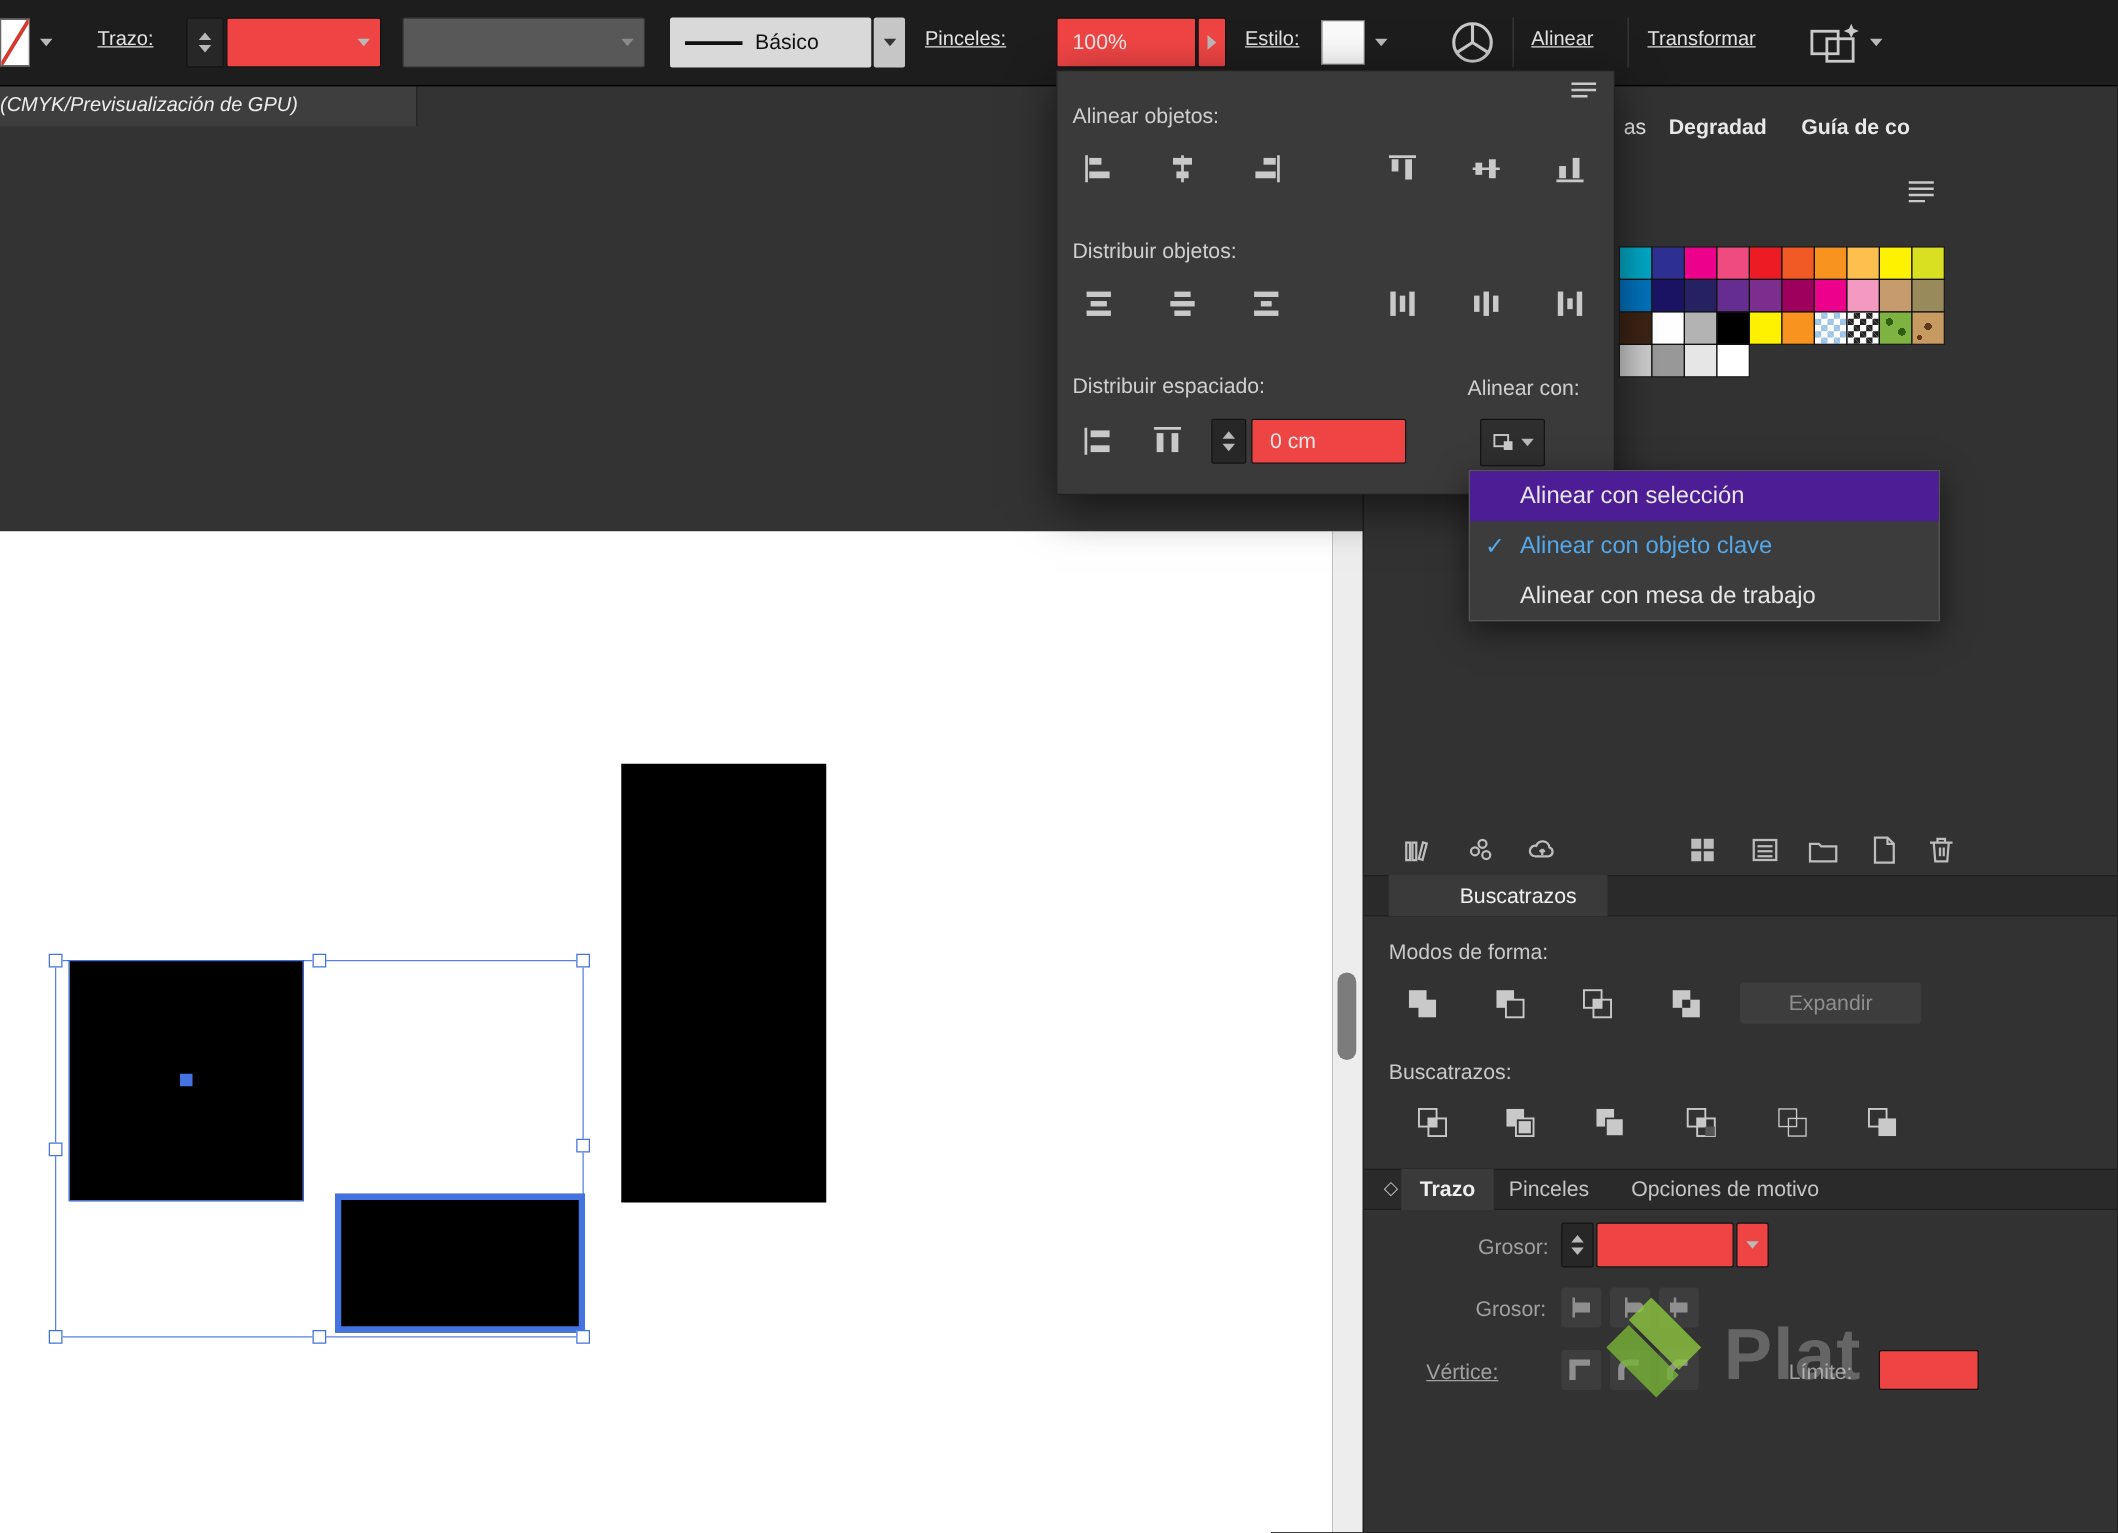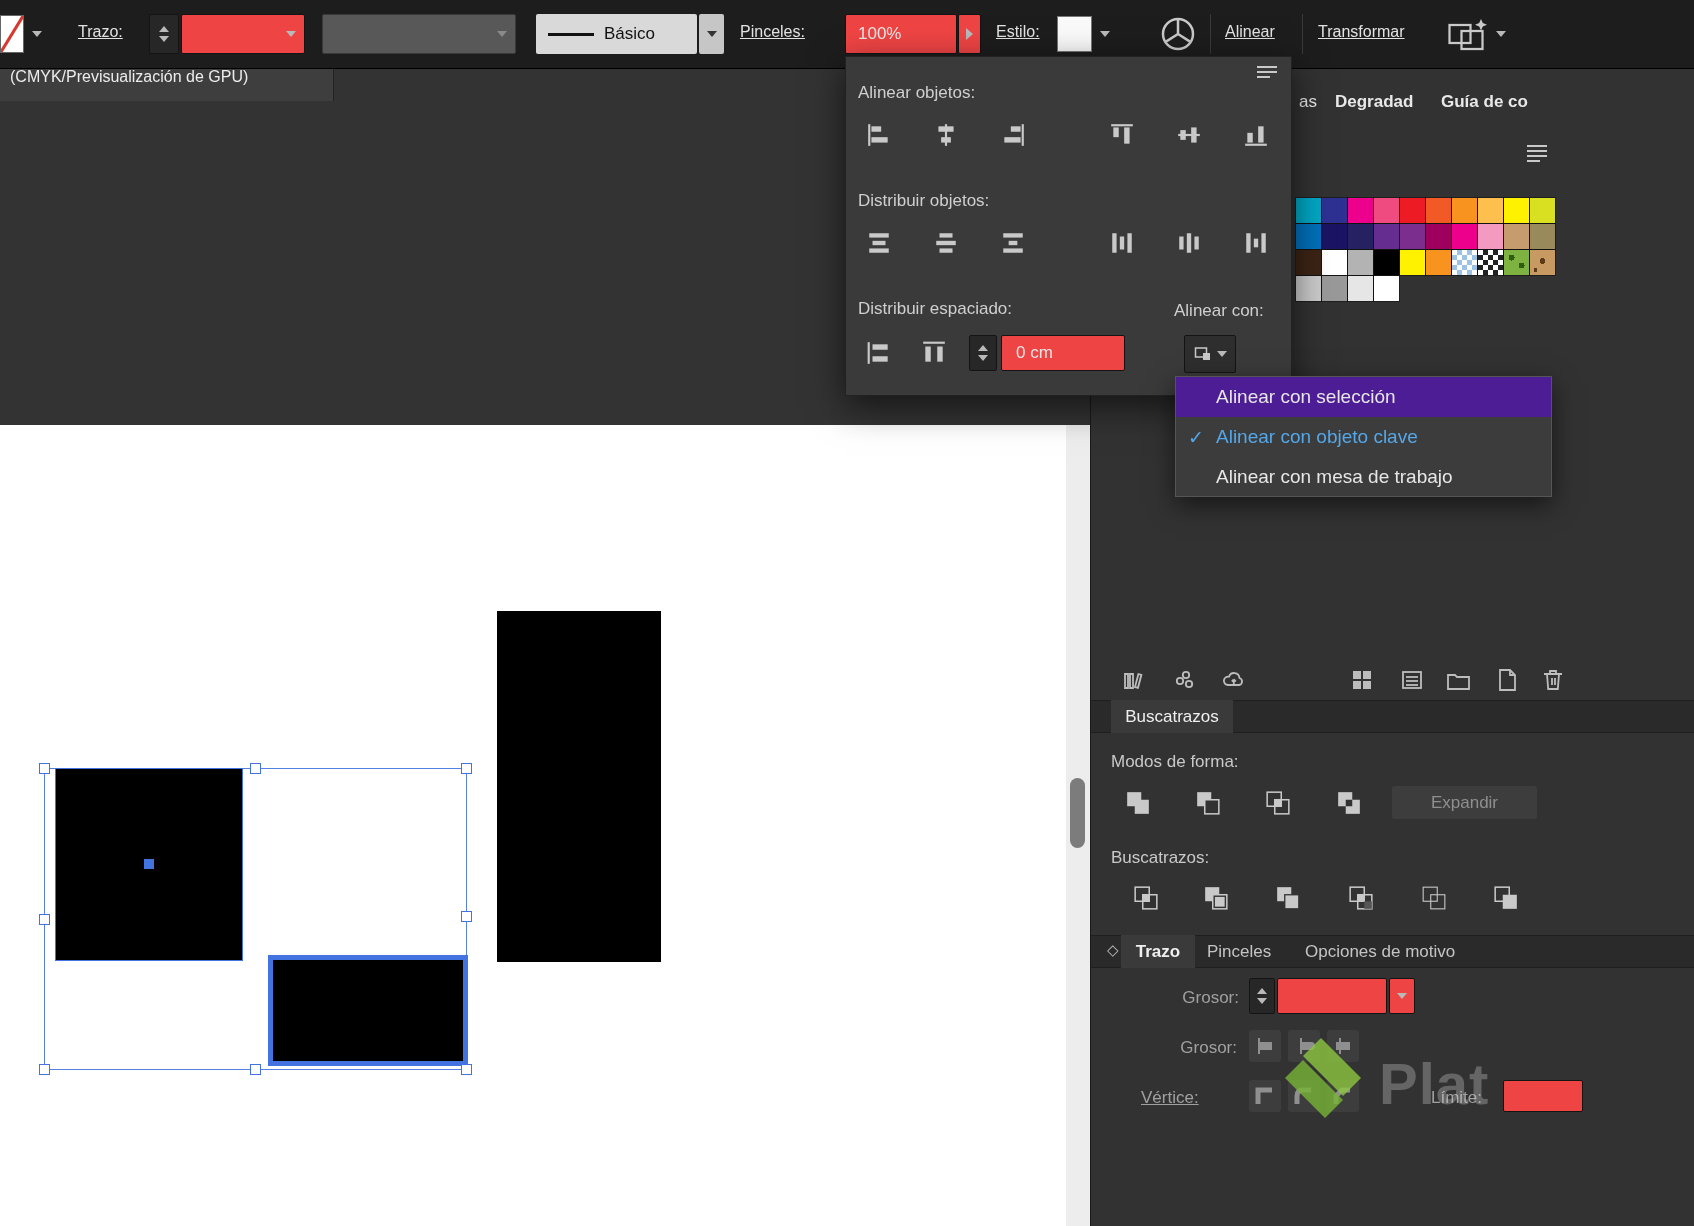--- a/index.html
+++ b/index.html
@@ -15,22 +15,22 @@
   .chev{width:0;height:0;border-left:5px solid transparent;border-right:5px solid transparent;border-top:6px solid #b9b9b9;}
   .chev.dark{border-top-color:#333;}
   .tri-up{width:0;height:0;border-left:5px solid transparent;border-right:5px solid transparent;border-bottom:6px solid #b9b9b9;}
   .tri-right{width:0;height:0;border-top:6px solid transparent;border-bottom:6px solid transparent;border-left:7px solid #b9b9b9;}
   .vsep{width:1px;background:#3a3a3a;}
   .stepper{background:#272727;border:1px solid #141414;border-radius:2px;box-sizing:border-box;
            display:flex;flex-direction:column;align-items:center;justify-content:center;gap:4px;}
   
   .pasteboard{left:0;top:68px;width:1090px;height:1158px;background:#333333;z-index:1;}
   .doc-tab{left:0;top:68px;width:334px;height:33px;background:#3e3e3e;z-index:3;
-           display:flex;align-items:flex-start;padding-left:10px;box-sizing:border-box;
-           font-size:16px;color:#ececec;border-right:1px solid #222;}
+           display:flex;align-items:center;box-sizing:border-box;
+           font-size:16px;color:#ececec;border-right:1px solid #222;font-style:italic;}
   .canvas{left:0;top:425px;width:1066px;height:801px;background:#ffffff;z-index:2;}
   .gutter{left:1066px;top:425px;width:24px;height:801px;background:#ededed;z-index:3;}
   .thumb{left:4px;top:353px;width:15px;height:70px;background:#7c7c7c;border-radius:8px;}
   .shape{position:absolute;z-index:4;}
   .handle{position:absolute;width:11px;height:11px;background:#fff;border:1px solid #4273e0;box-sizing:border-box;z-index:6;}
   
   .dock{left:1090px;top:68px;width:604px;height:1158px;background:#323232;border-left:1px solid #1a1a1a;z-index:2;}
   .dock-label{font-size:17px;color:#c9c9c9;}
   .dock-label.dim{color:#a0a0a0;}
   .strip{position:absolute;left:0;width:604px;height:33px;background:#2a2a2a;border-top:1px solid #1f1f1f;border-bottom:1px solid #1f1f1f;box-sizing:border-box;}
@@ -202,21 +202,21 @@
     </div>
     <div class="icon-btn" style="left:448px;top:598px;width:28px;height:28px;">
       <svg width="22" height="24" viewBox="0 0 22 24" fill="none" stroke="#bdbdbd" stroke-width="1.8">
         <path d="M2 6h18M8 6V3h6v3M5 6l1.2 15h9.6L17 6"></path>
         <line x1="10" y1="10" x2="10" y2="17"></line>
           <line x1="13" y1="10" x2="13" y2="17"></line>
         </svg>
     </div>
 
     <div class="strip" style="top:632px;"></div>
-    <div class="strip-tab" style="left:20px;top:632px;width:122px;">
+    <div class="strip-tab" style="left:20px;top:632px;width:143px;padding-left:32px;">
       <span>Buscatrazos</span>
     </div>
 
     <span class="abs dock-label" style="left:20px;top:684px;">Modos de forma:</span>
 
     <div class="icon-btn" style="left:30px;top:718px;width:34px;height:34px;">
       <svg width="26" height="26" viewBox="0 0 24 24" fill="#c9c9c9">
         <rect x="2" y="2" width="13" height="13"></rect>
           <rect x="9" y="9" width="13" height="13"></rect>
         </svg>

